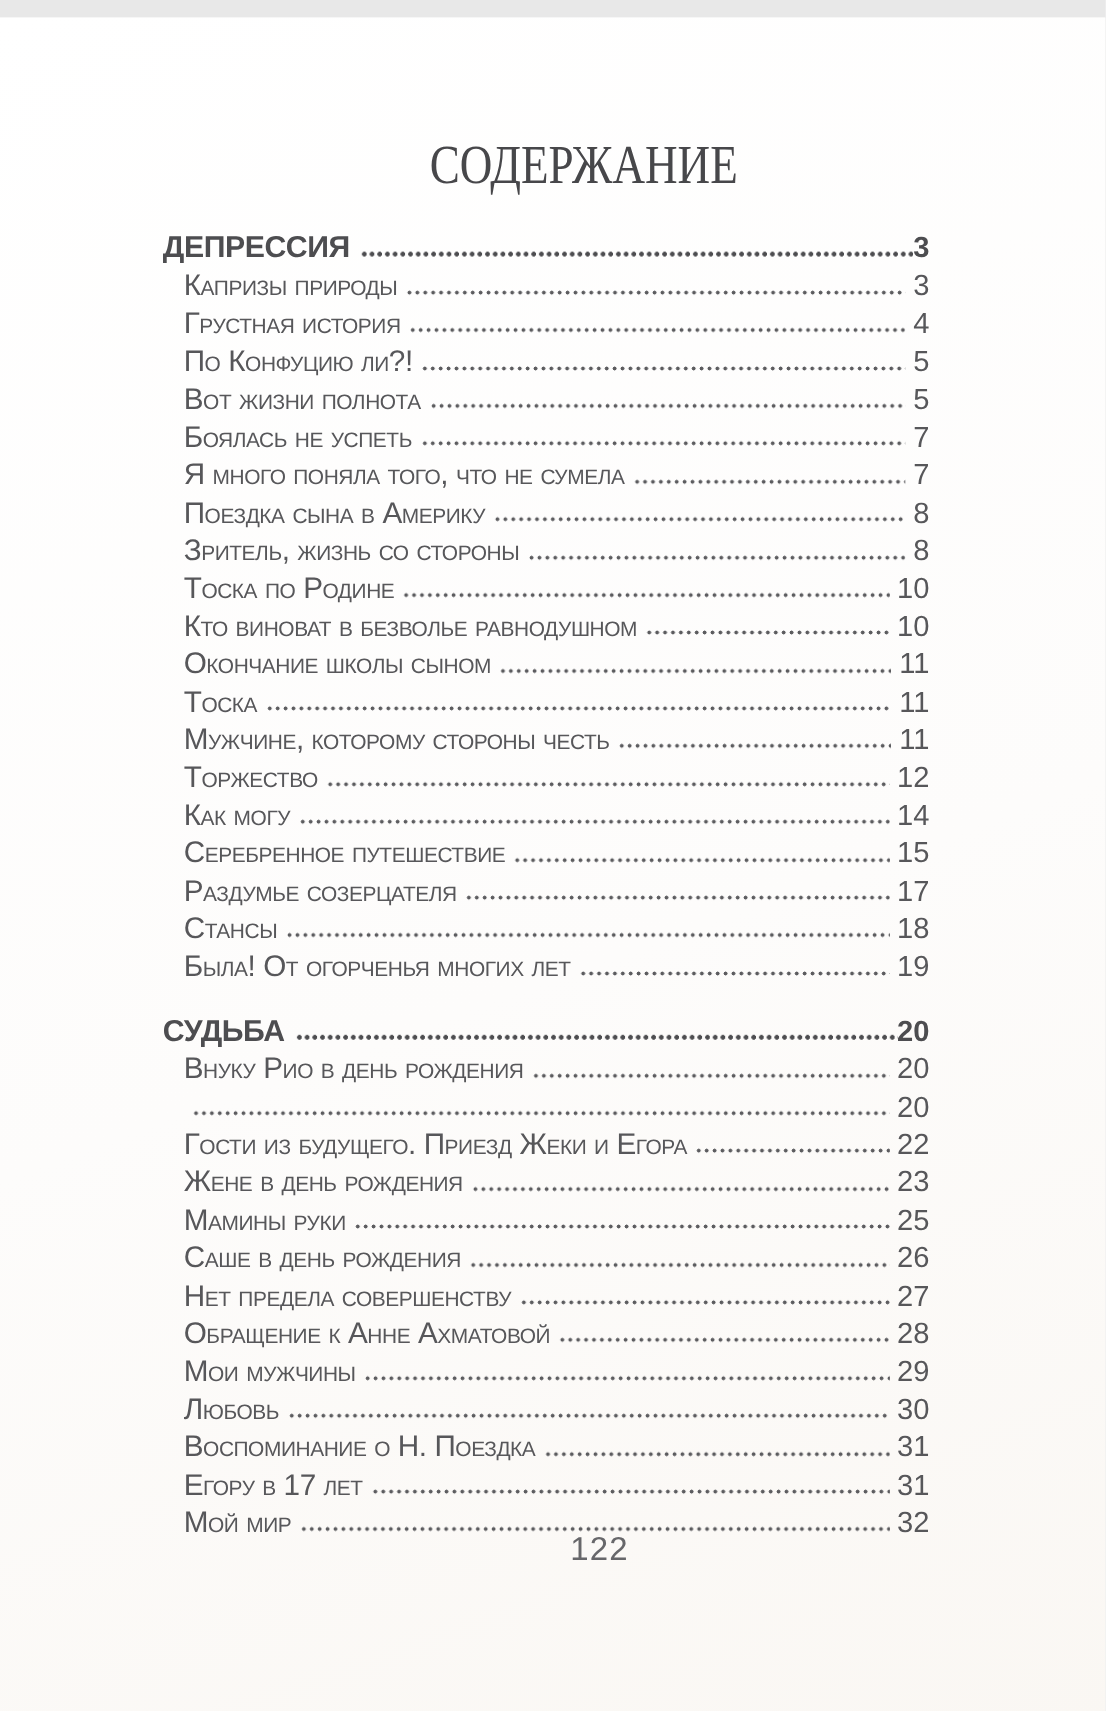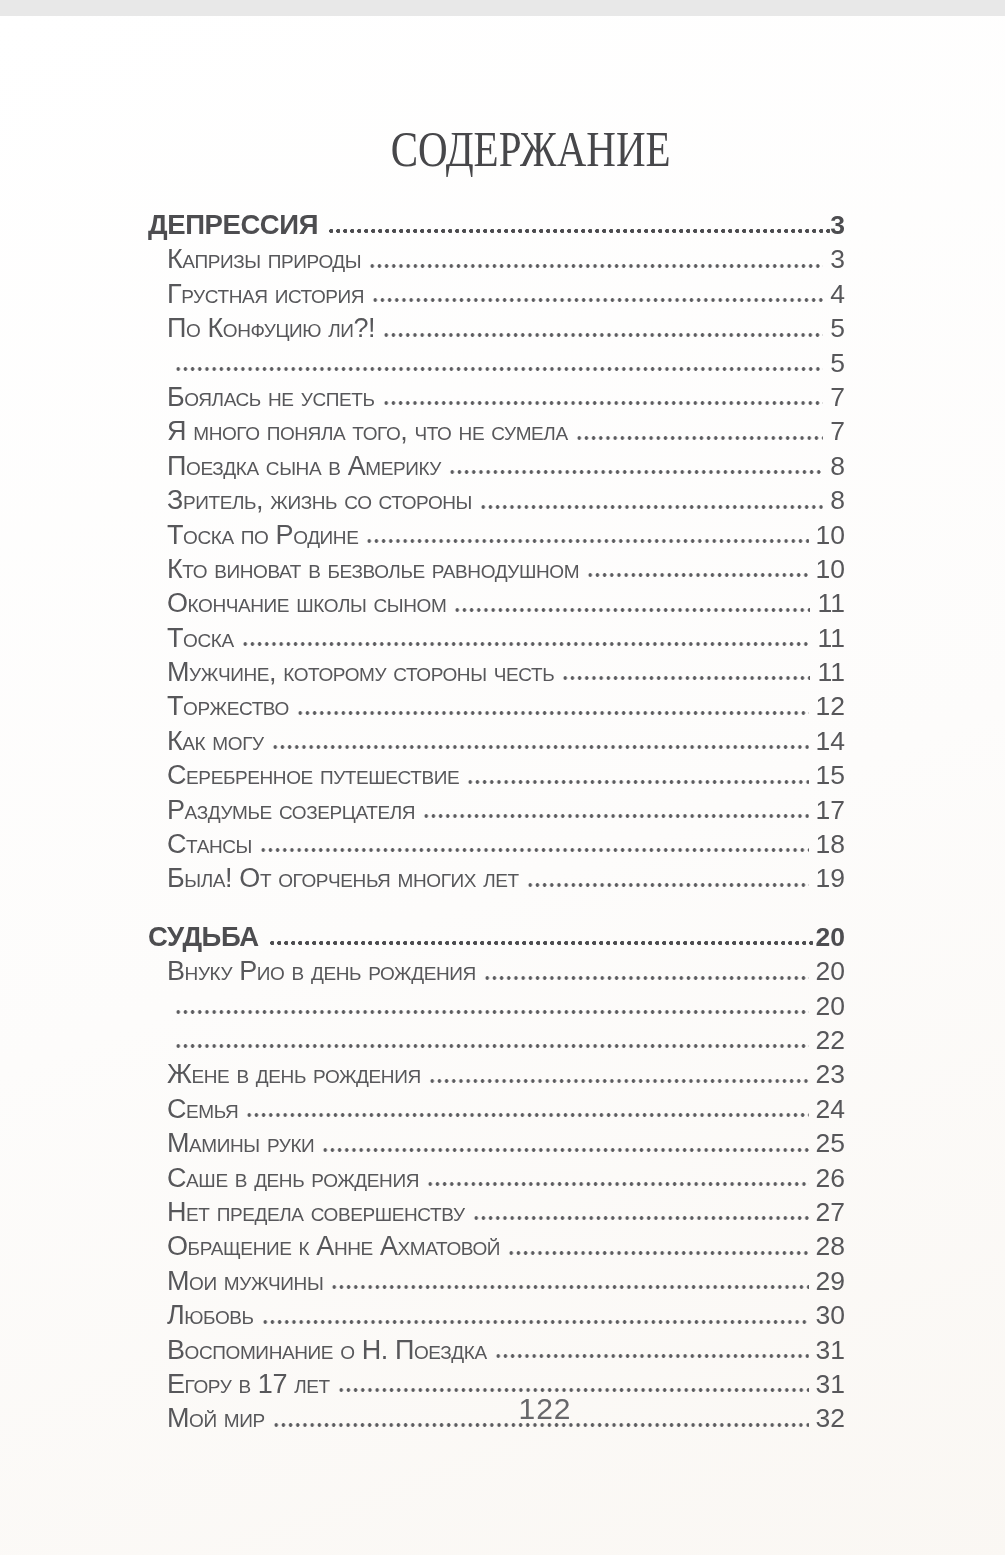--- a/index.html
+++ b/index.html
@@ -125,20 +125,21 @@
         <span class="toc-label">Грустная история</span>
         <span class="leader"></span>
         <span class="toc-page">4</span>
       </div>
       <div class="toc-row entry">
         <span class="toc-label">По Конфуцию ли?!</span>
         <span class="leader"></span>
         <span class="toc-page">5</span>
       </div>
       <div class="toc-row entry">
+        <span class="toc-label">Вот жизни полнота</span>
         <span class="leader"></span>
         <span class="toc-page">5</span>
       </div>
       <div class="toc-row entry">
         <span class="toc-label">Боялась не успеть</span>
         <span class="leader"></span>
         <span class="toc-page">7</span>
       </div>
       <div class="toc-row entry">
         <span class="toc-label">Я много поняла того, что не сумела</span>
@@ -218,32 +219,28 @@
       <div class="toc-row entry">
         <span class="toc-label">Внуку Рио в день рождения</span>
         <span class="leader"></span>
         <span class="toc-page">20</span>
       </div>
       <div class="toc-row entry">
         <span class="leader"></span>
         <span class="toc-page">20</span>
       </div>
       <div class="toc-row entry">
+        <span class="toc-label">Гости из будущего. Приезд Жеки и Егора</span>
         <span class="leader"></span>
         <span class="toc-page">22</span>
       </div>
       <div class="toc-row entry">
         <span class="toc-label">Жене в день рождения</span>
         <span class="leader"></span>
         <span class="toc-page">23</span>
-      </div>
-      <div class="toc-row entry">
-        <span class="toc-label">Семья</span>
-        <span class="leader"></span>
-        <span class="toc-page">24</span>
       </div>
       <div class="toc-row entry">
         <span class="toc-label">Мамины руки</span>
         <span class="leader"></span>
         <span class="toc-page">25</span>
       </div>
       <div class="toc-row entry">
         <span class="toc-label">Саше в день рождения</span>
         <span class="leader"></span>
         <span class="toc-page">26</span>

